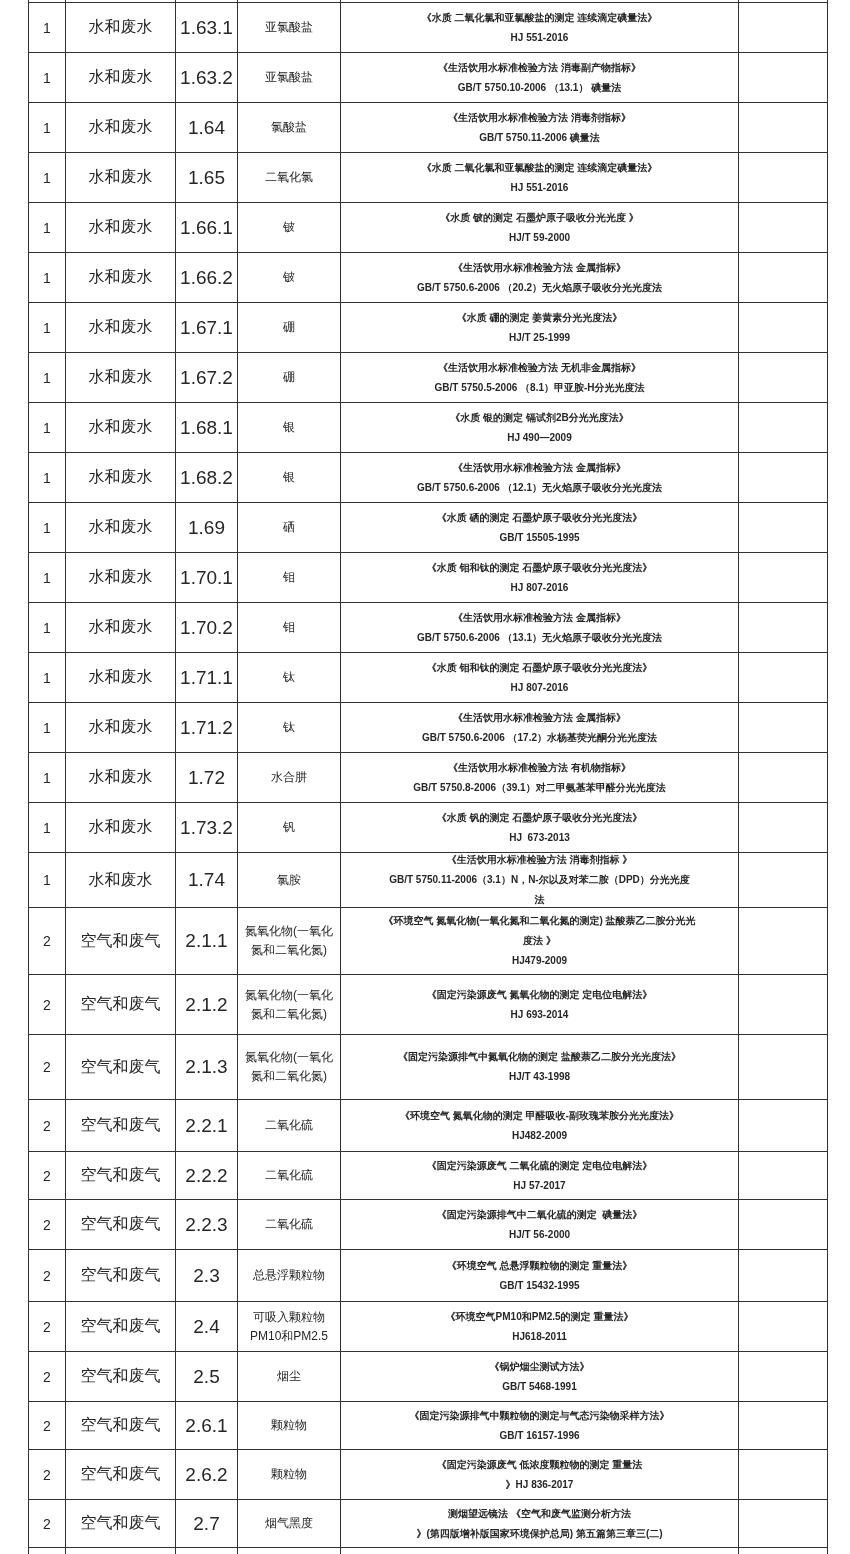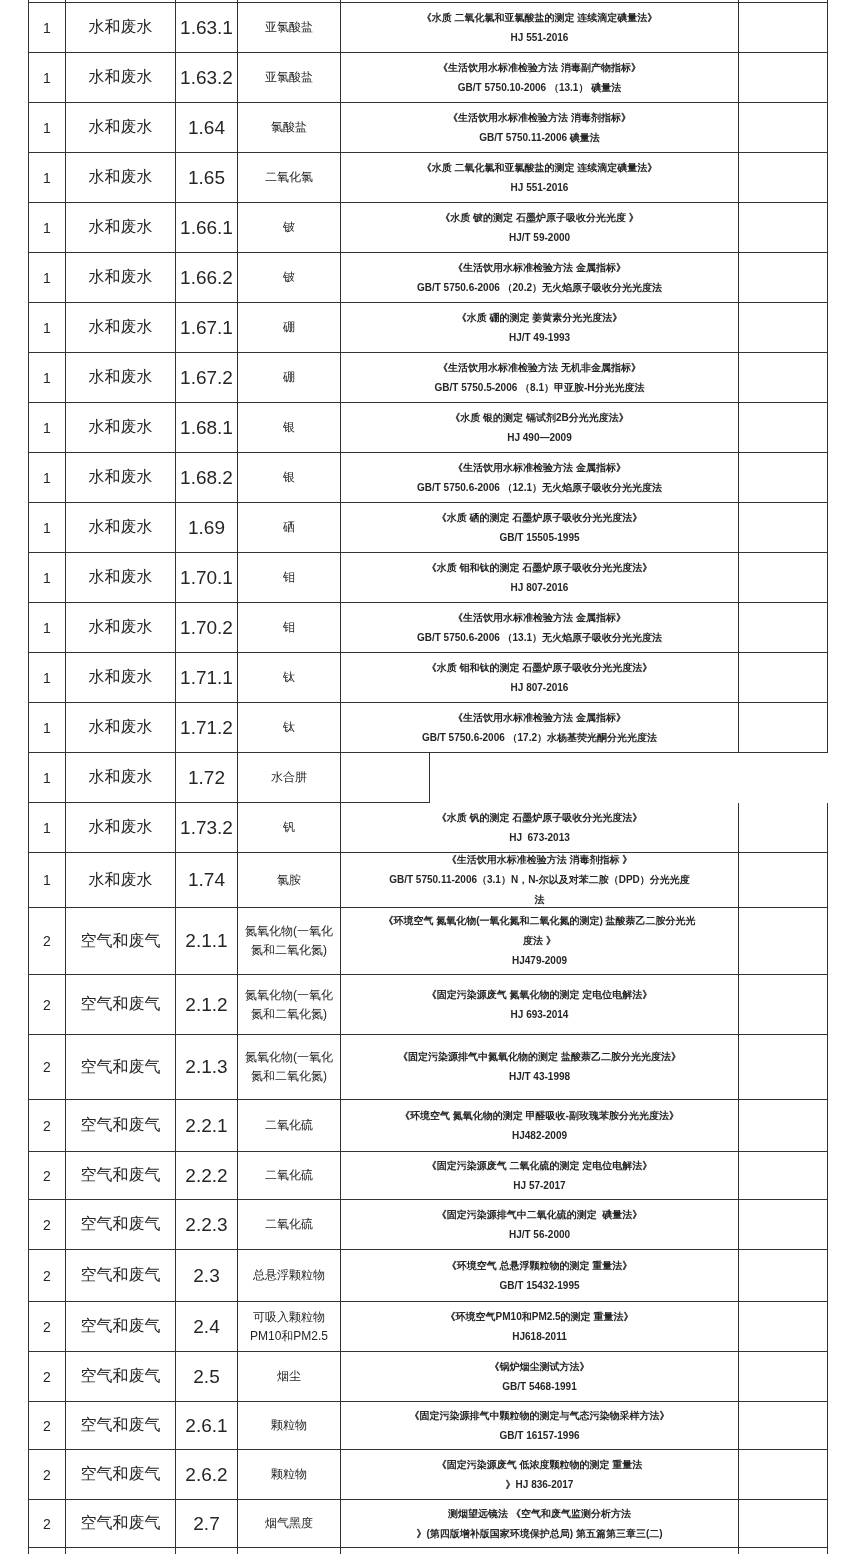--- a/index.html
+++ b/index.html
@@ -130,21 +130,21 @@
     </div>
     <div class="row" style="height: 50px;">
       <div class="cell c1">1</div>
       <div class="cell c2">水和废水</div>
       <div class="cell c3">1.67.1</div>
       <div class="cell c4">
         <div>硼</div>
       </div>
       <div class="cell c5">
         <div>《水质 硼的测定 姜黄素分光光度法》</div>
-        <div>HJ/T 49-1993</div>
+        <div>HJ/T 25-1999</div>
       </div>
       <div class="cell c6"></div>
     </div>
     <div class="row" style="height: 50px;">
       <div class="cell c1">1</div>
       <div class="cell c2">水和废水</div>
       <div class="cell c3">1.67.2</div>
       <div class="cell c4">
         <div>硼</div>
       </div>
@@ -244,20 +244,24 @@
         <div>GB/T 5750.6-2006 （17.2）水杨基荧光酮分光光度法</div>
       </div>
       <div class="cell c6"></div>
     </div>
     <div class="row" style="height: 50px;">
       <div class="cell c1">1</div>
       <div class="cell c2">水和废水</div>
       <div class="cell c3">1.72</div>
       <div class="cell c4">
         <div>水合肼</div>
+      </div>
+      <div class="cell c5">
+        <div>《生活饮用水标准检验方法 有机物指标》</div>
+        <div>GB/T 5750.8-2006（39.1）对二甲氨基苯甲醛分光光度法</div>
       </div>
       <div class="cell c6"></div>
     </div>
     <div class="row" style="height: 50px;">
       <div class="cell c1">1</div>
       <div class="cell c2">水和废水</div>
       <div class="cell c3">1.73.2</div>
       <div class="cell c4">
         <div>钒</div>
       </div>

